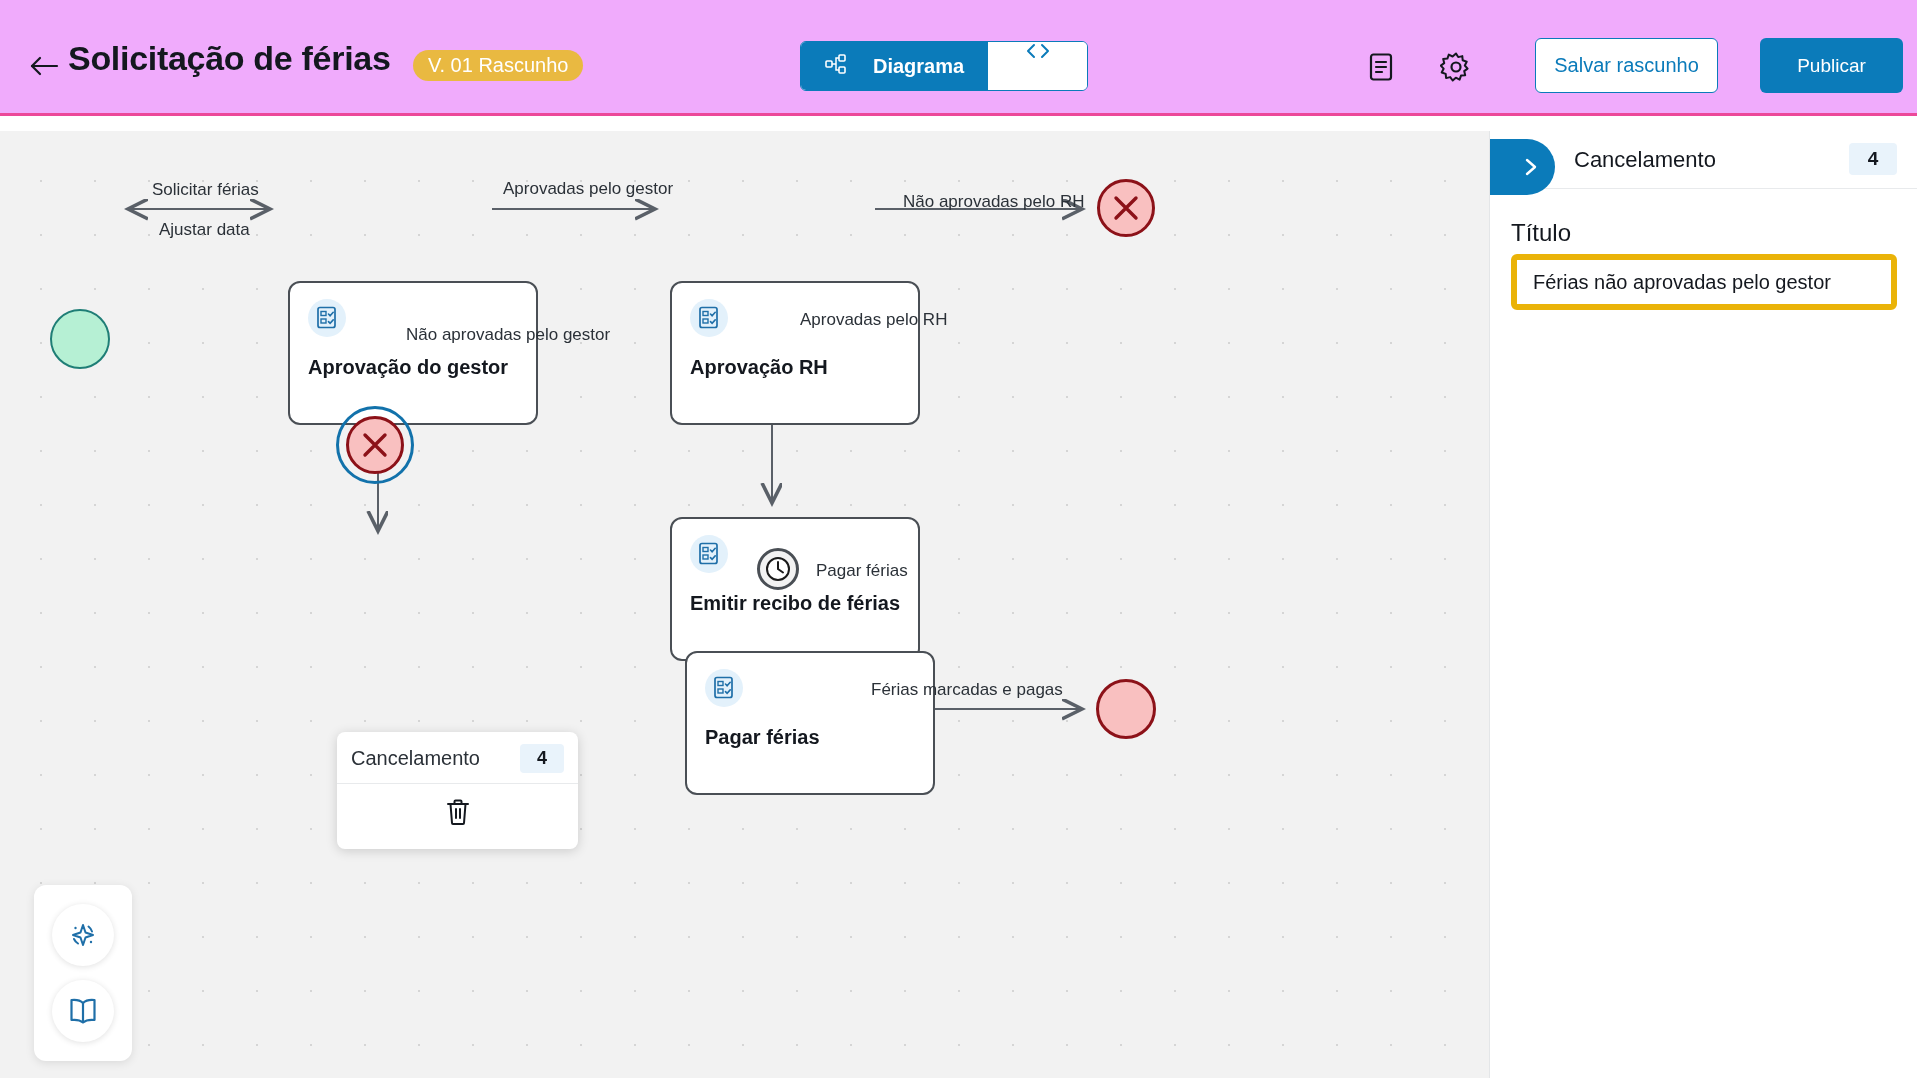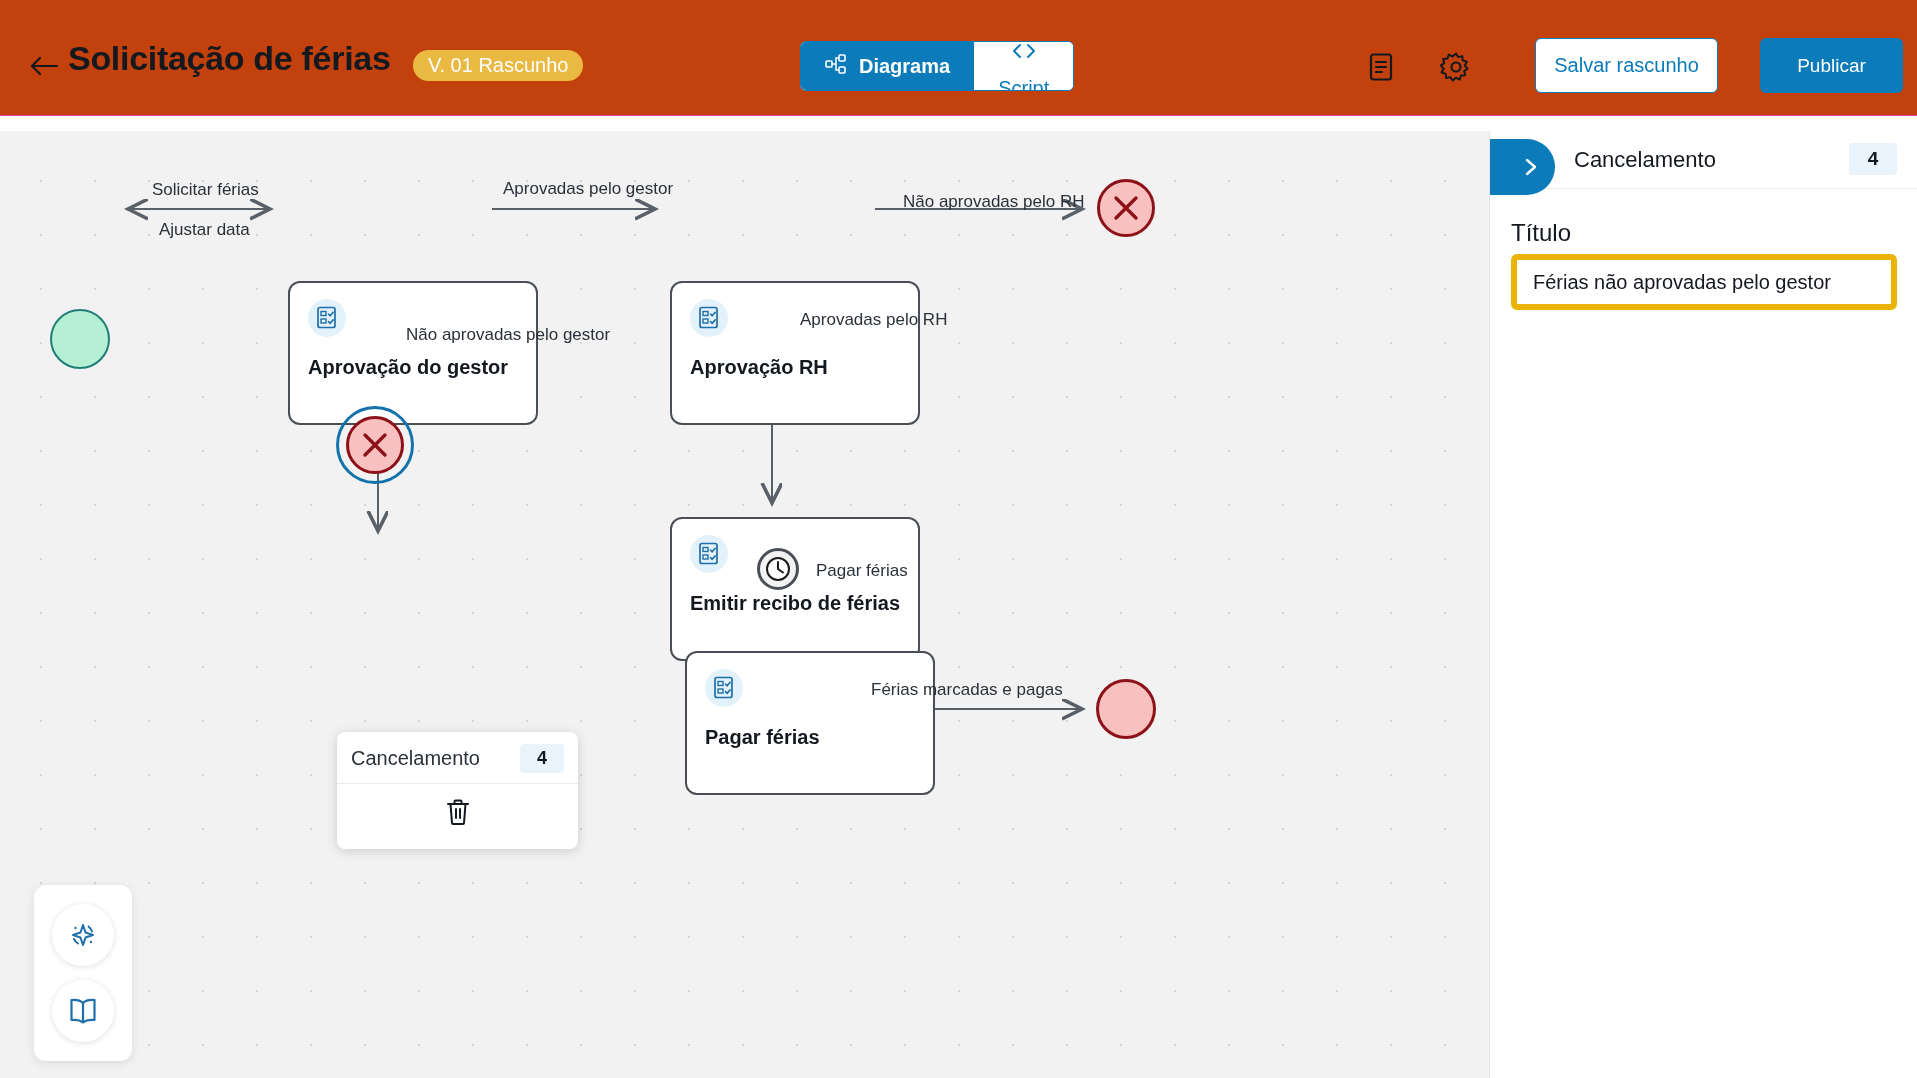--- a/index.html
+++ b/index.html
@@ -9,21 +9,21 @@
     font-family: "Liberation Sans", sans-serif;
     background: #ffffff;
     overflow: hidden;
   }
 
   
   #app { position: relative; width: 1917px; height: 1078px; }
 
   #header {
     position: absolute; left: 0; top: 0; width: 1917px; height: 116px;
-    background: #c2410c; border-bottom: 1px solid #ec4899;
+    background: #f0abfc; border-bottom: 3px solid #ec4899;
     display: flex; align-items: center;
   }
   #back-arrow {
     position: absolute; left: 24px; top: 46px;
     width: 40px; height: 40px; display: flex; align-items: center; justify-content: center;
     cursor: pointer; color: #1a1a1a;
   }
   #page-title {
     position: absolute; left: 68px; top: 39px;
     font-size: 34px; font-weight: 700; color: #14181f; letter-spacing: -0.3px;
@@ -35,21 +35,21 @@
     background: #e9b941; color: #ffffff;
     font-size: 20px; font-weight: 400; line-height: 31px; white-space: nowrap;
   }
 
   #view-toggle {
     position: absolute; left: 800px; top: 41px;
     display: flex; height: 50px; border-radius: 6px;
     border: 1px solid #0b7bba; overflow: hidden; background: #fff;
   }
   .toggle-btn {
-    display: flex; align-items: center; gap: 12px;
+    display: flex; align-items: center; gap: 26px;
     padding: 0 24px; font-size: 20px; cursor: pointer; white-space: nowrap;
   }
   .toggle-btn.active { background: #0b7bba; color: #ffffff; font-weight: 600; }
   .toggle-btn.inactive { background: #ffffff; color: #0b7bba; flex-direction: column; }
 
   #doc-icon-btn, #gear-icon-btn {
     position: absolute; top: 48px; width: 38px; height: 38px;
     display: flex; align-items: center; justify-content: center; cursor: pointer;
   }
   #doc-icon-btn { left: 1362px; }

